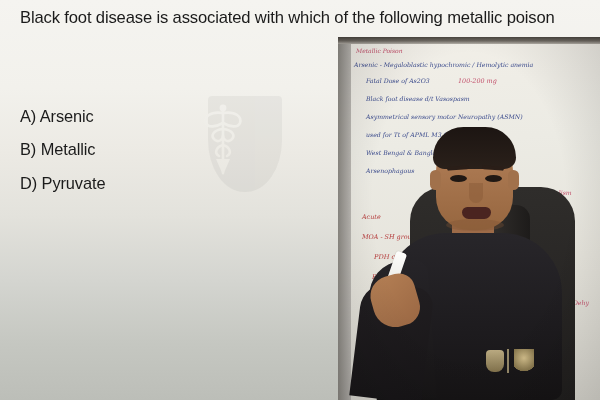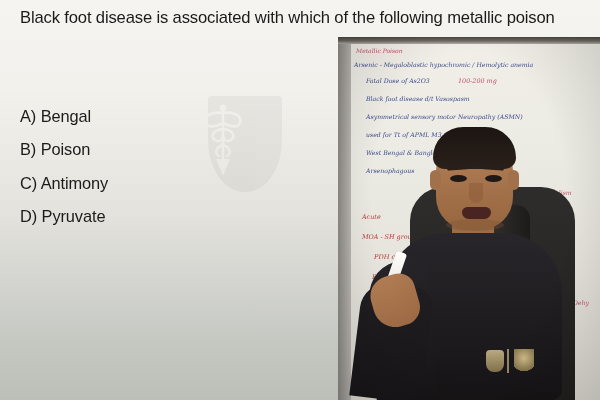--- a/index.html
+++ b/index.html
@@ -191,23 +191,22 @@
           <circle cx="25" cy="9" r="3.4" fill="#ffffff"></circle>
           <path d="M18 60 L32 60 L25 76 Z" fill="#ffffff"></path>
         </svg>
       </div>
       <div class="wm-text"></div>
     </div>
 
     <div class="question">Black foot disease is associated with which of the following metallic poison</div>
 
     <div class="options">
-      <div class="opt">A) Bengal</div>
-      <div class="opt">B) Poison</div>
-      <div class="opt">C) Antimony</div>
+      <div class="opt">A) Arsenic</div>
+      <div class="opt">B) Metallic</div>
       <div class="opt">D) Pyruvate</div>
     </div>
   </div>
 
   <div class="video-panel">
 
     <div class="whiteboard">
       <div class="wb-topframe"></div>
       <div class="wb-leftwall"></div>
 

